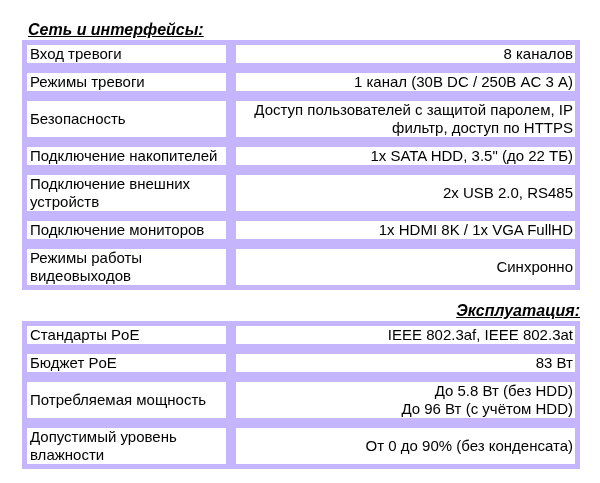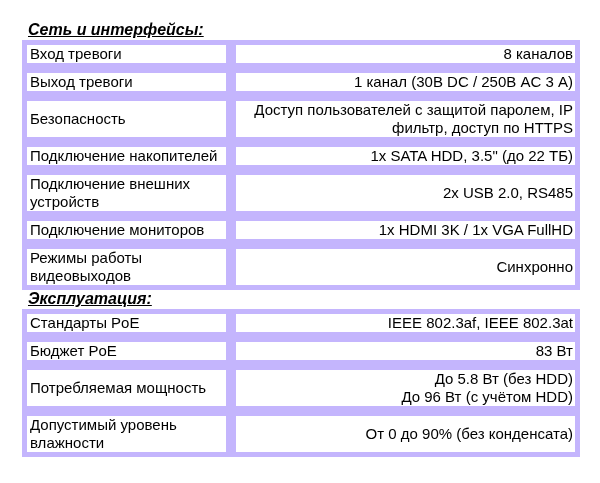--- a/index.html
+++ b/index.html
@@ -21,21 +21,22 @@
   .section-title {
     font-size: 16px;
     font-weight: bold;
     font-style: italic;
     text-decoration: underline;
     line-height: 15px;
     margin: 0 0 3px 6px;
     white-space: nowrap;
   }
   .section + .section .section-title {
-    margin-top: 1px;
+    margin-top: 13px;
+    text-align: right;
   }
   table.spec-table {
     border-collapse: separate;
     border-spacing: 0;
     table-layout: fixed;
     width: 558px;
     font-size: 15px;
     line-height: 18px;
   }
   col.c1 { width: 209px; }
@@ -70,40 +71,40 @@
       <colgroup>
           <col class="c1">
           <col class="c2">
         </colgroup>
       <tbody>
         <tr>
           <td class="label">Вход тревоги</td>
           <td class="value">8 каналов</td>
         </tr>
         <tr>
-          <td class="label">Выход тревоги</td>
+          <td class="label">Режимы тревоги</td>
           <td class="value">1 канал (30В DC / 250В AC 3 А)</td>
         </tr>
         <tr>
           <td class="label">Безопасность</td>
           <td class="value">Доступ пользователей с защитой паролем, IP
 фильтр, доступ по HTTPS</td>
         </tr>
         <tr>
           <td class="label">Подключение накопителей</td>
           <td class="value">1x SATA HDD, 3.5" (до 22 ТБ)</td>
         </tr>
         <tr>
           <td class="label">Подключение внешних
 устройств</td>
           <td class="value">2x USB 2.0, RS485</td>
         </tr>
         <tr>
           <td class="label">Подключение мониторов</td>
-          <td class="value">1x HDMI 3K / 1x VGA FullHD</td>
+          <td class="value">1x HDMI 8K / 1x VGA FullHD</td>
         </tr>
         <tr>
           <td class="label">Режимы работы
 видеовыходов</td>
           <td class="value">Синхронно</td>
         </tr>
       </tbody>
     </table>
   </div>
 

